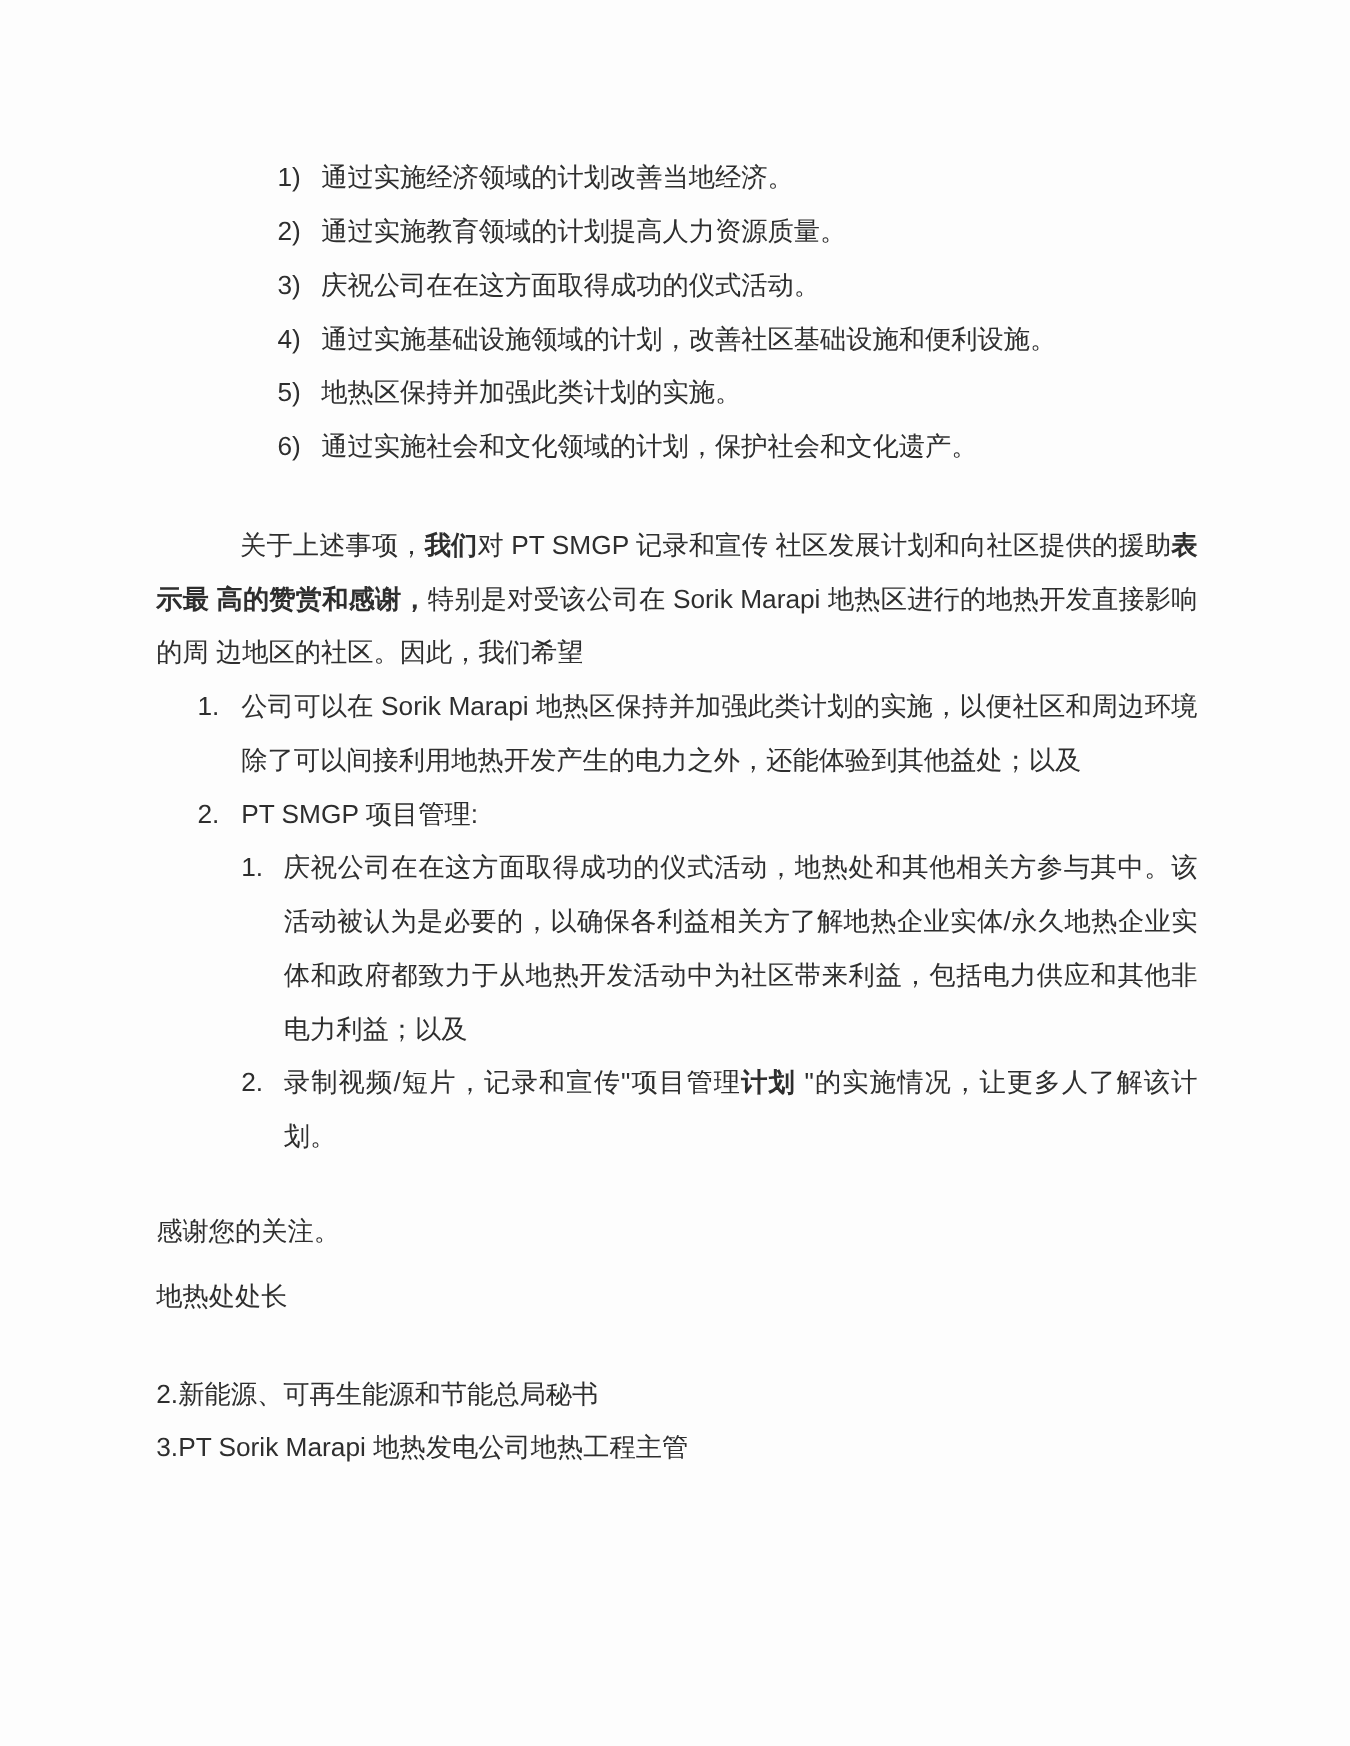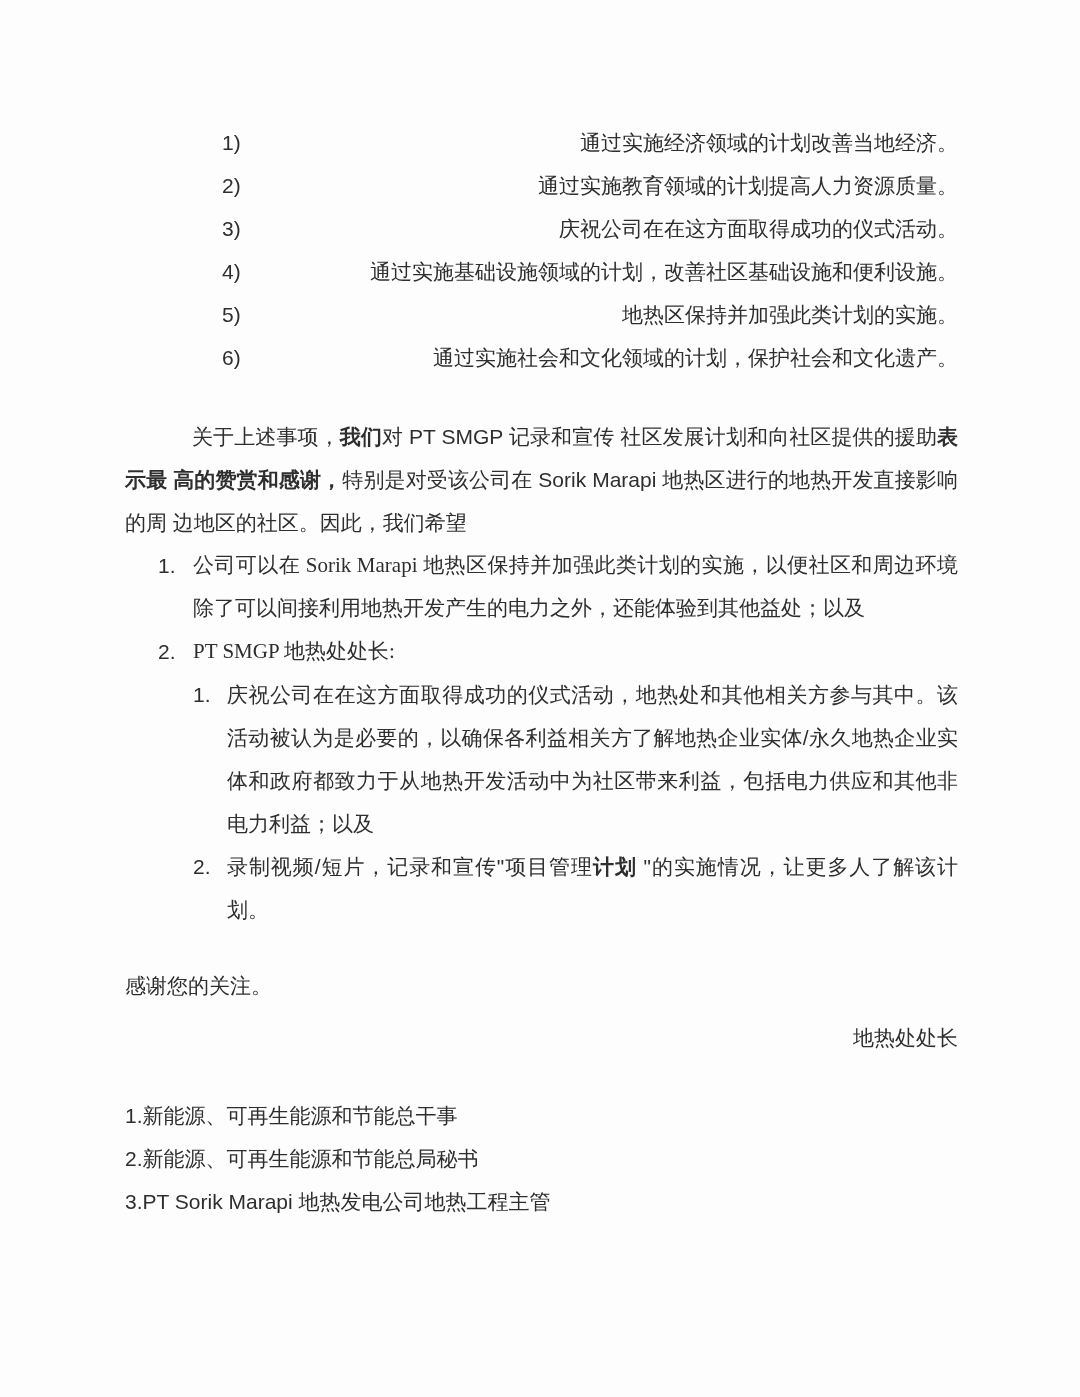--- a/index.html
+++ b/index.html
@@ -24,21 +24,20 @@
   .goal-item {
     display: flex;
     margin-left: 97px;
   }
   .goal-item .num {
     flex: none;
     width: 35px;
   }
   .goal-item .txt {
     flex: 1;
-    text-align: right;
   }
   
   .para {
     margin: 36px 0 0 0;
     text-indent: 67px;
     text-align: justify;
   }
   .para span.b, .b {
     font-weight: 700;
   }
@@ -47,42 +46,40 @@
     display: flex;
     margin-left: 33px;
   }
   .req-item .num {
     flex: none;
     width: 35px;
   }
   .req-item .txt {
     flex: 1;
     text-align: justify;
-    font-family: Liberation Serif, serif;
   }
   
   .sub-item {
     display: flex;
     margin-left: 68px;
   }
   .sub-item .num {
     flex: none;
     width: 34px;
   }
   .sub-item .txt {
     flex: 1;
     text-align: justify;
   }
   .thanks {
     margin: 35px 0 0 0;
     font-family: Liberation Mono, monospace;
   }
   .signature {
     margin-top: 7px;
-    text-align: right;
   }
   .signature .name {
     padding-right: 5px;
   }
   .cc-block {
     margin-top: 35px;
   }
 </style>
 </head>
 <body>
@@ -118,37 +115,36 @@
 
   <p class="para"><span>关于上述事项，</span><span class="b">我们</span><span>对 PT SMGP 记录和宣传 社区发展计划和向社区提供的援助</span><span class="b">表示最 高的赞赏和感谢，</span><span>特别是对受该公司在 Sorik Marapi 地热区进行的地热开发直接影响的周 边地区的社区。因此，我们希望</span></p>
 
   <div class="req-list">
     <div class="req-item">
       <span class="num">1.</span>
       <div class="txt"><span>公司可以在 Sorik Marapi 地热区保持并加强此类计划的实施，以便社区和周边环境除了可以间接利用地热开发产生的电力之外，还能体验到其他益处；以及</span></div>
     </div>
     <div class="req-item">
       <span class="num">2.</span>
-      <div class="txt"><span>PT SMGP 地热处处长:</span></div>
+      <div class="txt"><span>PT SMGP 项目管理:</span></div>
     </div>
     <div class="sub-item">
       <span class="num">1.</span>
       <div class="txt"><span>庆祝公司在在这方面取得成功的仪式活动，地热处和其他相关方参与其中。该活动被认为是必要的，以确保各利益相关方了解地热企业实体/永久地热企业实体和政府都致力于从地热开发活动中为社区带来利益，包括电力供应和其他非电力利益；以及</span></div>
     </div>
     <div class="sub-item">
       <span class="num">2.</span>
       <div class="txt"><span>录制视频/短片，记录和宣传"项目管理</span><span class="b">计划</span><span> "的实施情况，让更多人了解该计划。</span></div>
     </div>
   </div>
 
   <p class="thanks">感谢您的关注。</p>
 
   <div class="signature">
     <div class="title">地热处处长</div>
   </div>
 
   <div class="cc-block">
-    <div>1.新能源、可再生能源和节能总干事</div>
     <div>2.新能源、可再生能源和节能总局秘书</div>
     <div>3.PT Sorik Marapi 地热发电公司地热工程主管</div>
   </div>
 
 </div>
 
 </body></html>

